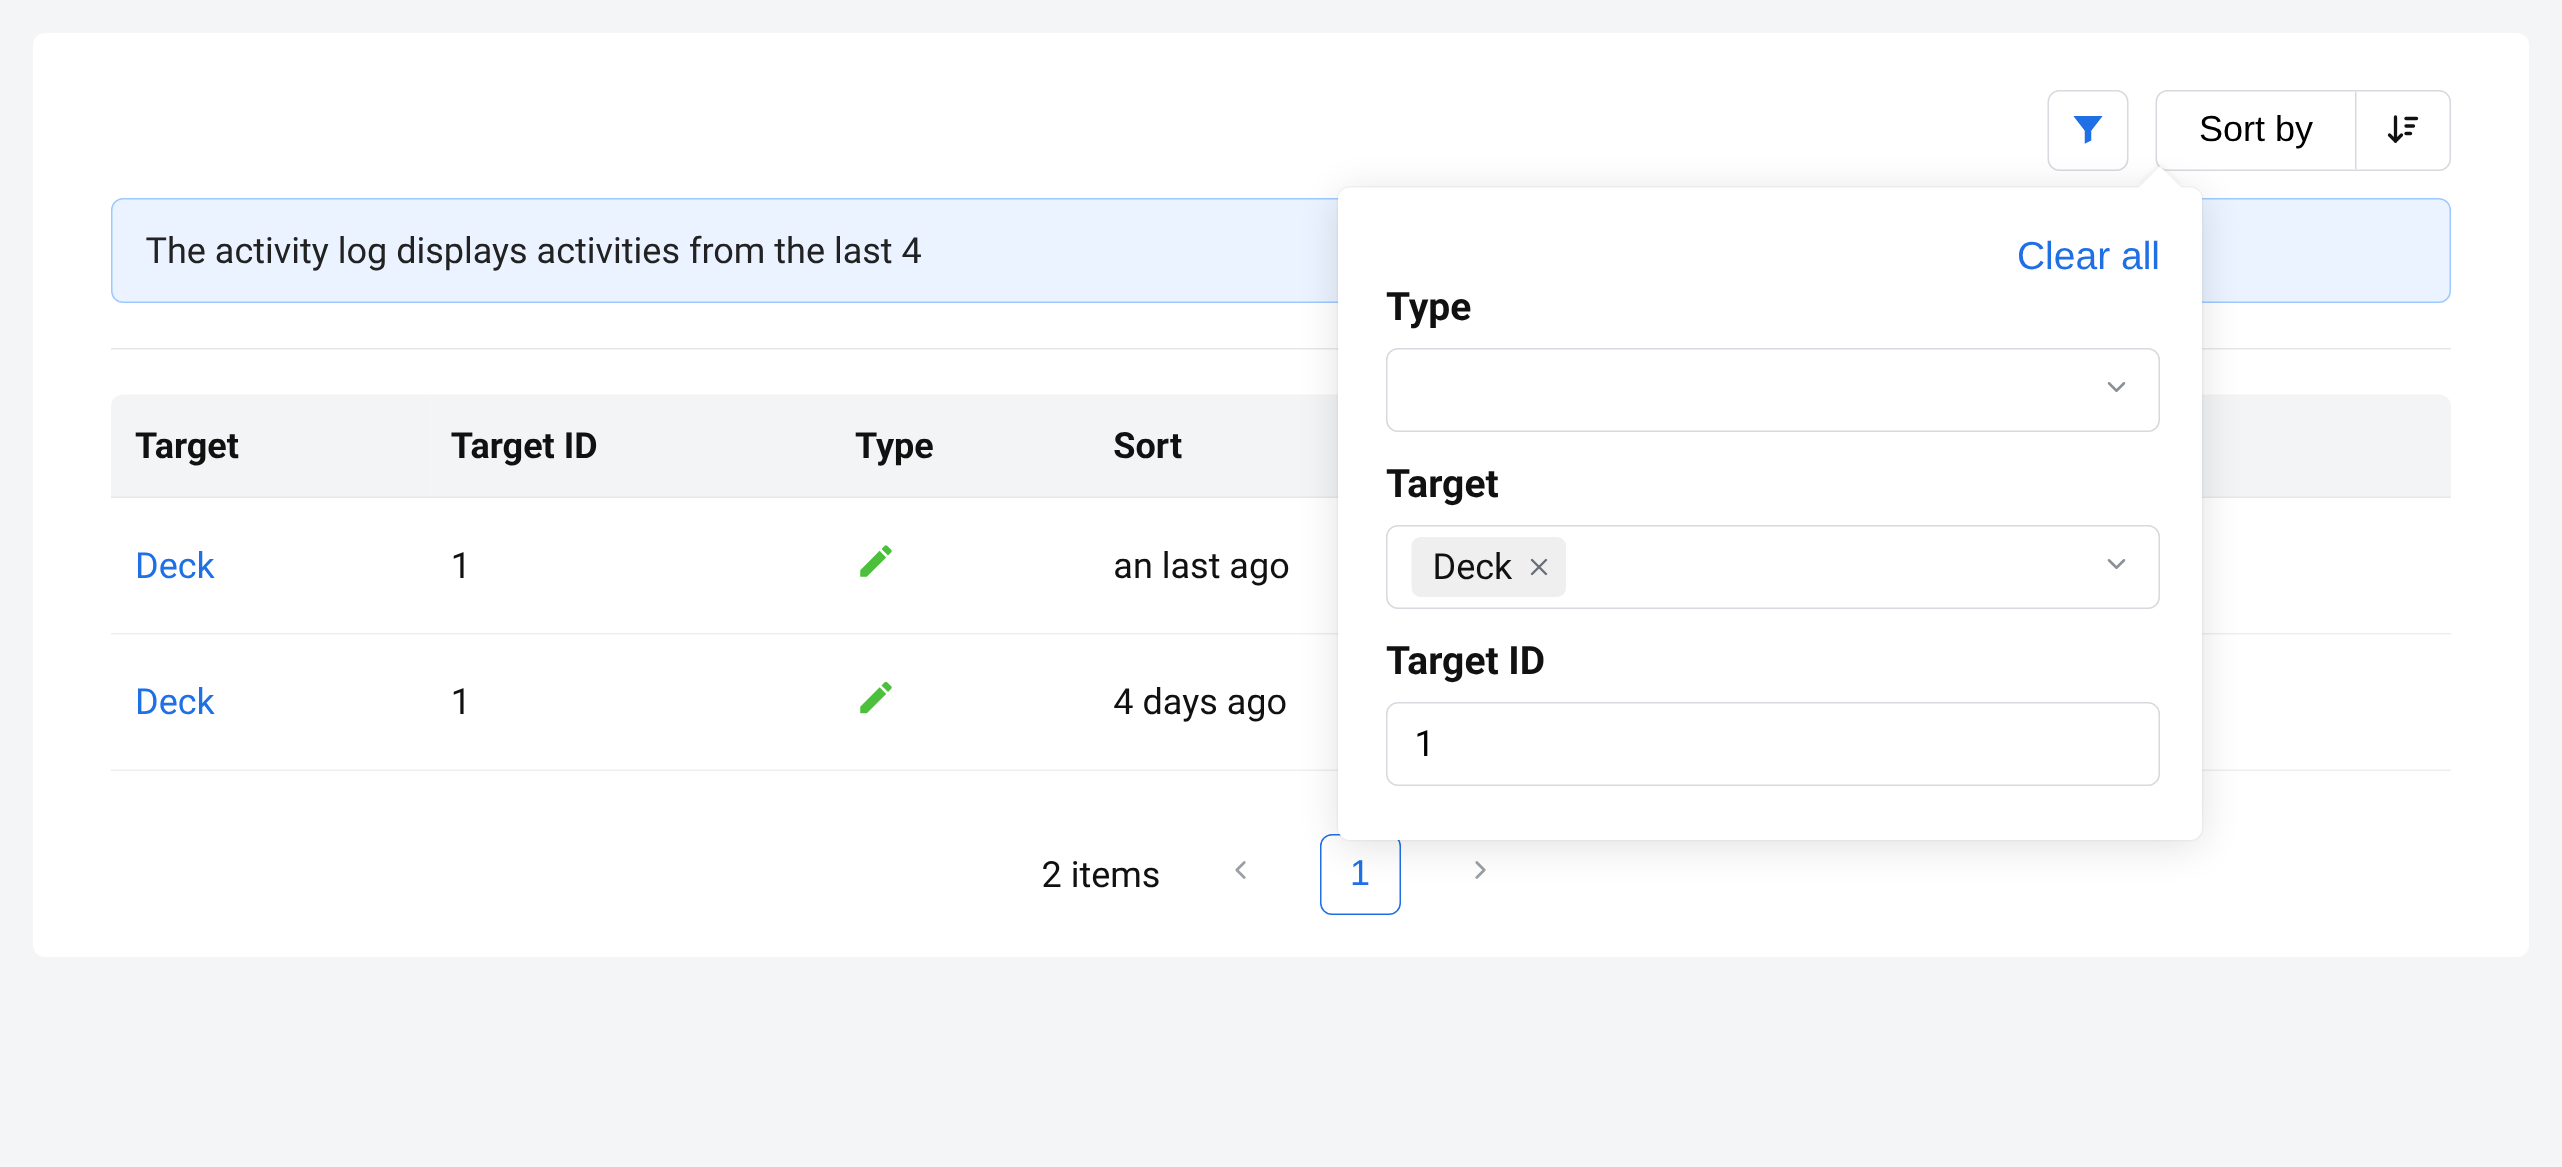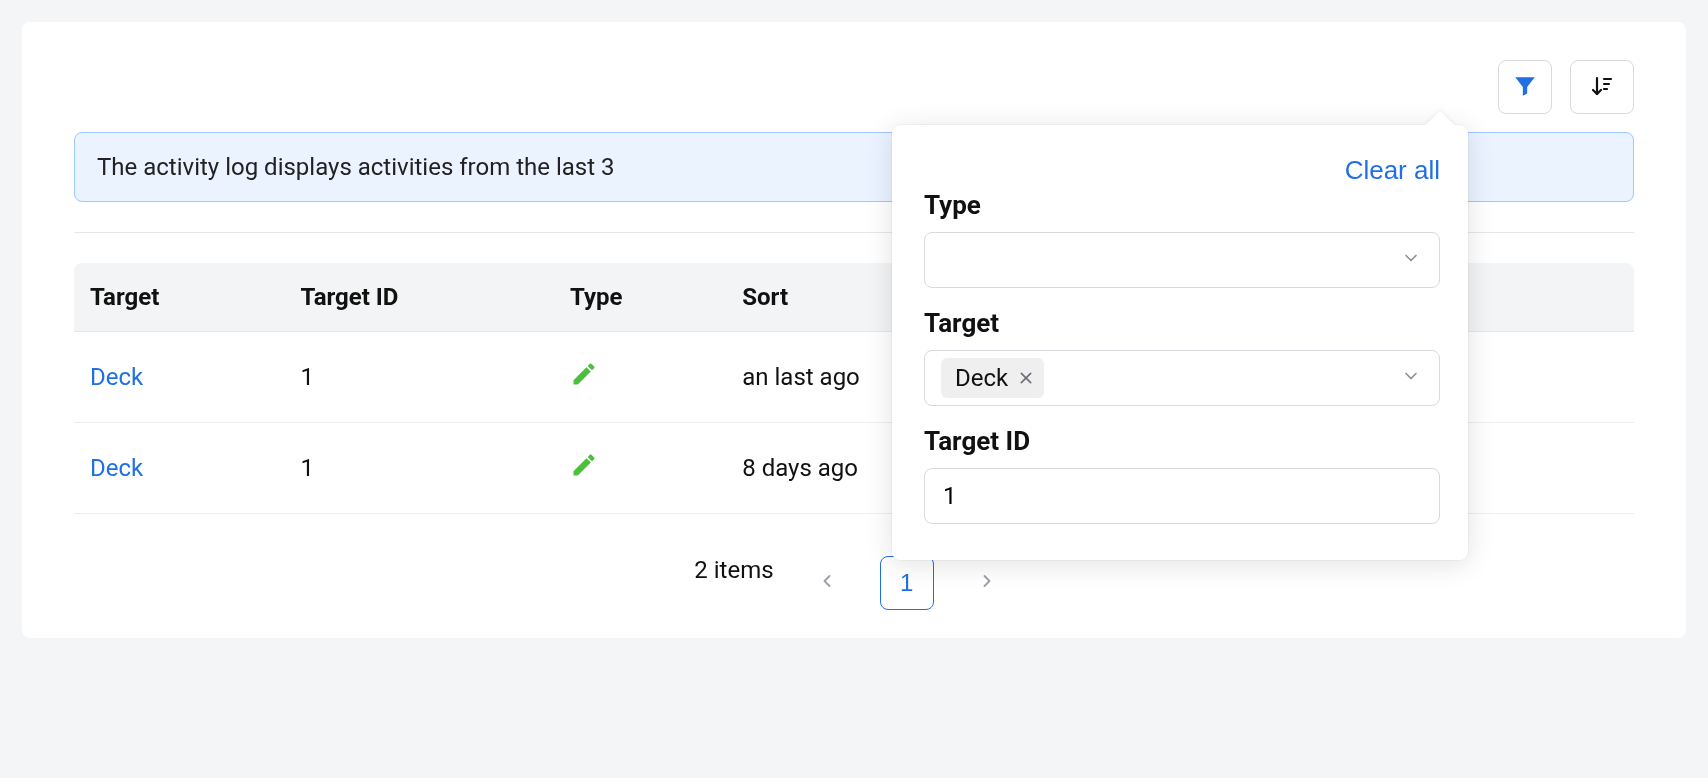--- a/index.html
+++ b/index.html
@@ -113,21 +113,21 @@
     border-bottom: 1px solid #eceef0;
     vertical-align: middle;
   }
   table.activity tbody td:first-child { padding-left: 16px; }
   a.link { color: #1f6fe5; text-decoration: none; }
   .edit-icon { width: 28px; height: 28px; color: #4cbf3d; }
 
   
   .pagination {
     display: flex;
-    align-items: flex-start;
+    align-items: center;
     justify-content: center;
     gap: 26px;
     margin-top: 42px;
     font-size: 24px;
   }
   .page-btn {
     width: 54px; height: 54px;
     border: 1px solid transparent;
     background: transparent;
     border-radius: 8px;
@@ -241,36 +241,39 @@
 
     <div class="top-controls">
       <button class="filter-btn">
         <span>
           <svg viewBox="0 0 24 24" fill="#1f6fe5">
               <path d="M3 4h18l-7 9v6l-4 2v-8L3 4z"></path>
             </svg>
         </span>
       </button>
       <div class="sort-group">
+        <button class="sort-label-btn">
+          <span>Sort by</span>
+        </button>
         <button class="sort-dir-btn">
           <span>
             <svg viewBox="0 0 24 24" fill="none" stroke="#111" stroke-width="2.2" stroke-linecap="round" stroke-linejoin="round">
               <path d="M7 4v16"></path>
                 <path d="M3 16l4 4 4-4"></path>
               <path d="M14 5h7"></path>
                 <path d="M14 10h5"></path>
                 <path d="M14 15h3"></path>
             </svg>
           </span>
         </button>
       </div>
     </div>
 
     <div class="info-banner">
-      <span>The activity log displays activities from the last 3</span>
+      <span>The activity log displays activities from the last 4</span>
     </div>
 
     <hr class="rule">
 
     <table class="activity">
       <thead>
         <tr>
           <th>Target</th>
           <th>Target ID</th>
           <th>Type</th>
@@ -297,21 +300,21 @@
         <tr>
           <td><a href="#" class="link">Deck</a></td>
           <td>1</td>
           <td>
             <span>
               <svg class="edit-icon" viewBox="0 0 24 24" fill="currentColor">
                   <path d="M3 17.25V21h3.75L17.81 9.94l-3.75-3.75L3 17.25zM20.71 7.04a1 1 0 0 0 0-1.41l-2.34-2.34a1 1 0 0 0-1.41 0l-1.83 1.83 3.75 3.75 1.83-1.83z"></path>
                 </svg>
             </span>
           </td>
-          <td>8 days ago</td>
+          <td>4 days ago</td>
           <td></td>
           <td></td>
         </tr>
       </tbody>
     </table>
 
     <div class="pagination">
       <span class="items-count">2 items</span>
       <button class="page-btn nav-arrow">
         <span>

